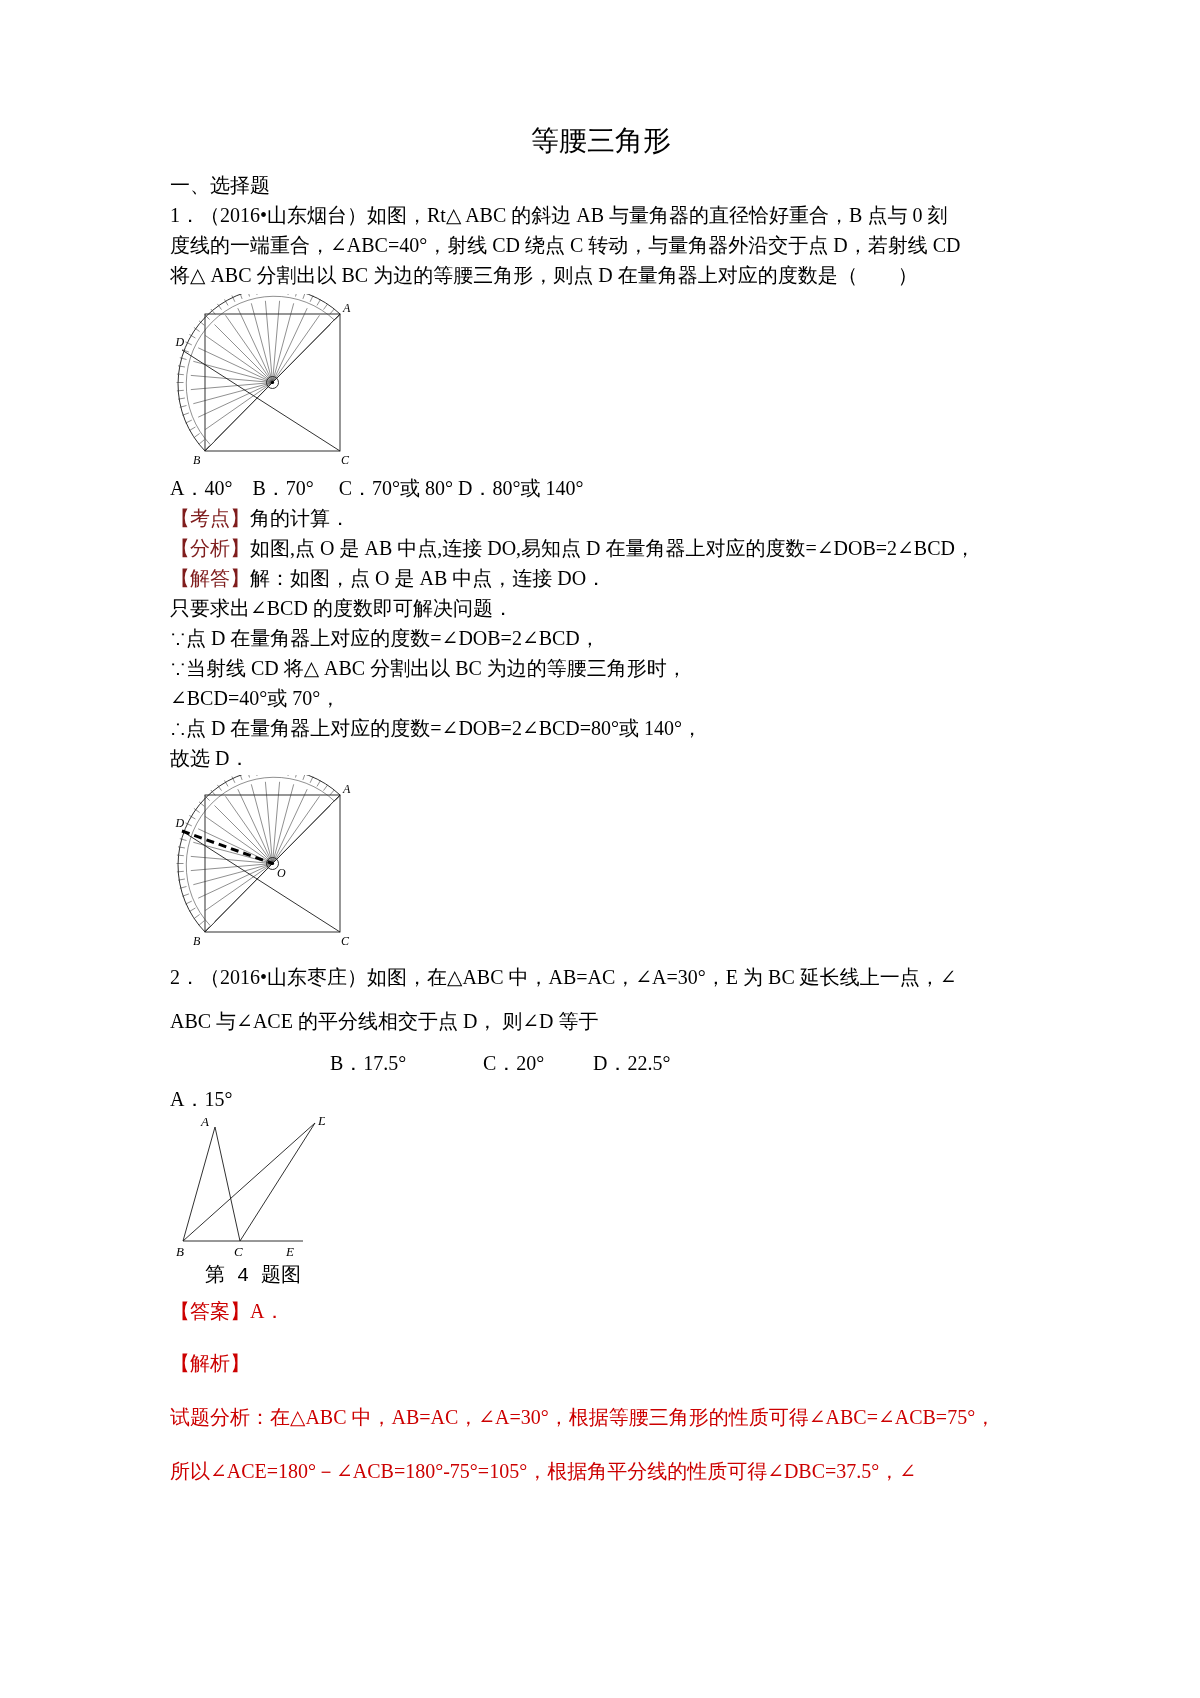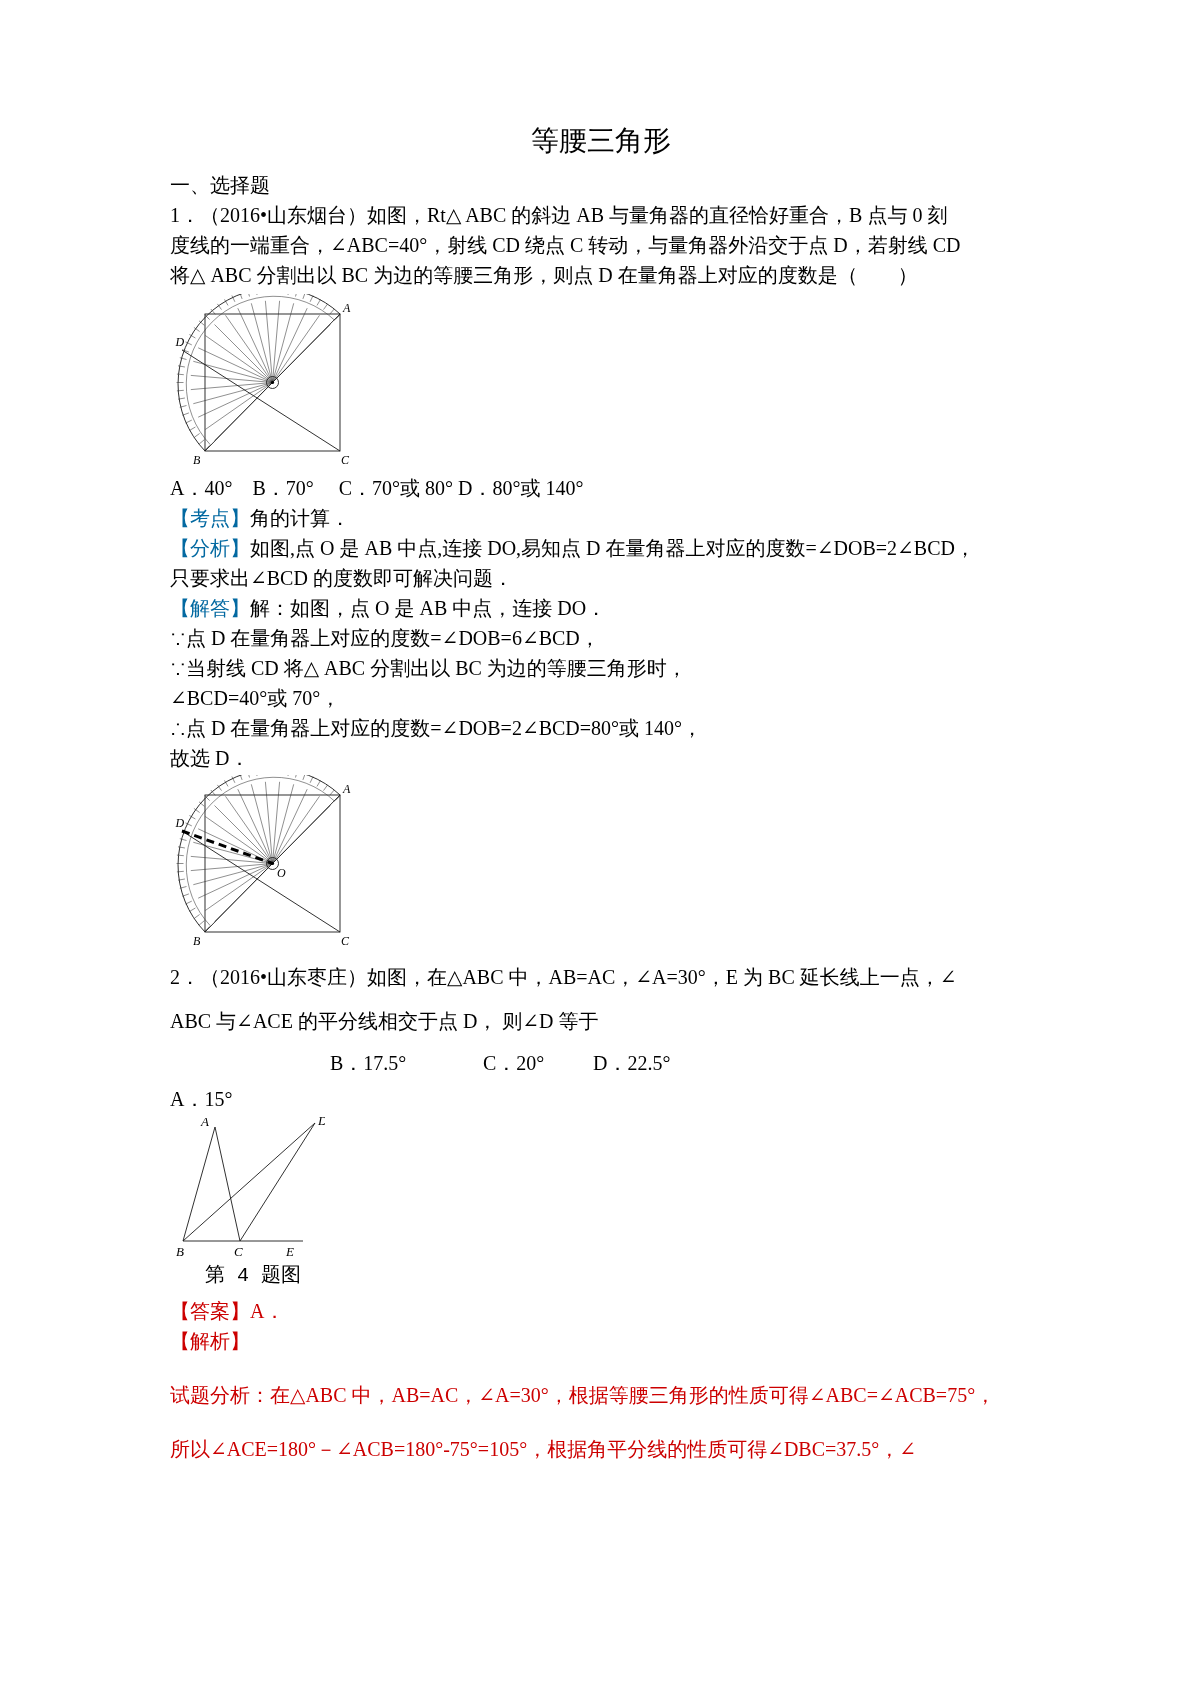--- a/index.html
+++ b/index.html
@@ -4,35 +4,35 @@
 <style>
   html,body{margin:0;padding:0;}
   body{
     width:1200px;height:1698px;background:#ffffff;color:#000;
     font-family:"Liberation Serif","DejaVu Serif",serif;
     font-size:20px;
   }
   .content{padding:128px 168px 0 170px;}
   p{margin:0;line-height:30px;}
   .title{font-size:28px;font-weight:normal;text-align:center;margin:0 0 16px;line-height:26px;}
-  .blue{color:#0369a1;}
+  .blue{color:#7f1d1d;}
   .red{color:#cc0000;}
   .fig{margin:4px 0 2px 5px;}
   .fig2{margin:2px 0 0 5px;}
   .fig3{margin:0 0 0 5px;display:block;}
   .caption{padding-left:30px;line-height:25px;font-family:Liberation Mono, monospace;}
   .q2line1{margin-top:10px;}
   .q2line2{margin-top:14px;}
   .q2choices{margin-top:14px;display:flex;}
   .q2choices span{display:inline-block;}
   .cw-a{width:160px;margin-top:36px;}
   .cw-b{width:153px;}
   .cw-c{width:110px;}
   .mt8{margin-top:8px;}
-  .mt22{}
+  .mt22{margin-top:22px;}
   .mt24{margin-top:24px;}
   
   .thin{stroke:#1a1a1a;fill:none;stroke-width:0.9;}
   .hair{stroke:#333;fill:none;stroke-width:0.55;}
   .dash{stroke:#000;stroke-width:3;stroke-dasharray:8 5;fill:none;}
   .flbl{font-size:12px;font-style:italic;fill:#000;font-family:"Liberation Serif",serif;}
   .flbl2{font-size:13px;font-style:italic;fill:#000;font-family:"Liberation Serif",serif;}
 </style>
 </head>
 <body>
@@ -63,25 +63,25 @@
       <text x="166" y="170" class="flbl">C</text>
       <text x="0.5" y="52" class="flbl">D</text>
     </svg>
   </div>
 
   <p>A．40°　B．70°　 C．70°或 80° D．80°或 140°</p>
 
   <p><span class="blue">【考点】</span><span>角的计算．</span></p>
 
   <p><span class="blue">【分析】</span><span>如图,点 O 是 AB 中点,连接 DO,易知点 D 在量角器上对应的度数=∠DOB=2∠BCD，</span></p>
+  <p><span class="blue">【解答】</span><span>解：如图，点 O 是 AB 中点，连接 DO．</span></p>
+
   <p>只要求出∠BCD 的度数即可解决问题．</p>
 
-  <p><span class="blue">【解答】</span><span>解：如图，点 O 是 AB 中点，连接 DO．</span></p>
-
-  <p>∵点 D 在量角器上对应的度数=∠DOB=6∠BCD，</p>
+  <p>∵点 D 在量角器上对应的度数=∠DOB=2∠BCD，</p>
   <p>∵当射线 CD 将△ ABC 分割出以 BC 为边的等腰三角形时，</p>
   <p>∠BCD=40°或 70°，</p>
   <p>∴点 D 在量角器上对应的度数=∠DOB=2∠BCD=80°或 140°，</p>
   <p>故选 D．</p>
 
   <div class="fig2">
     <svg class="protractor" width="186" height="172" viewBox="0 0 186 172">
       <rect x="30" y="20" width="135" height="137" class="thin"></rect>
       <path d="M30 157 A96.2 96.2 0 0 1 165 20" class="thin"></path>
       <path d="M35.3 150.7 A88 88 0 0 1 159.7 26.3" class="hair"></path>

